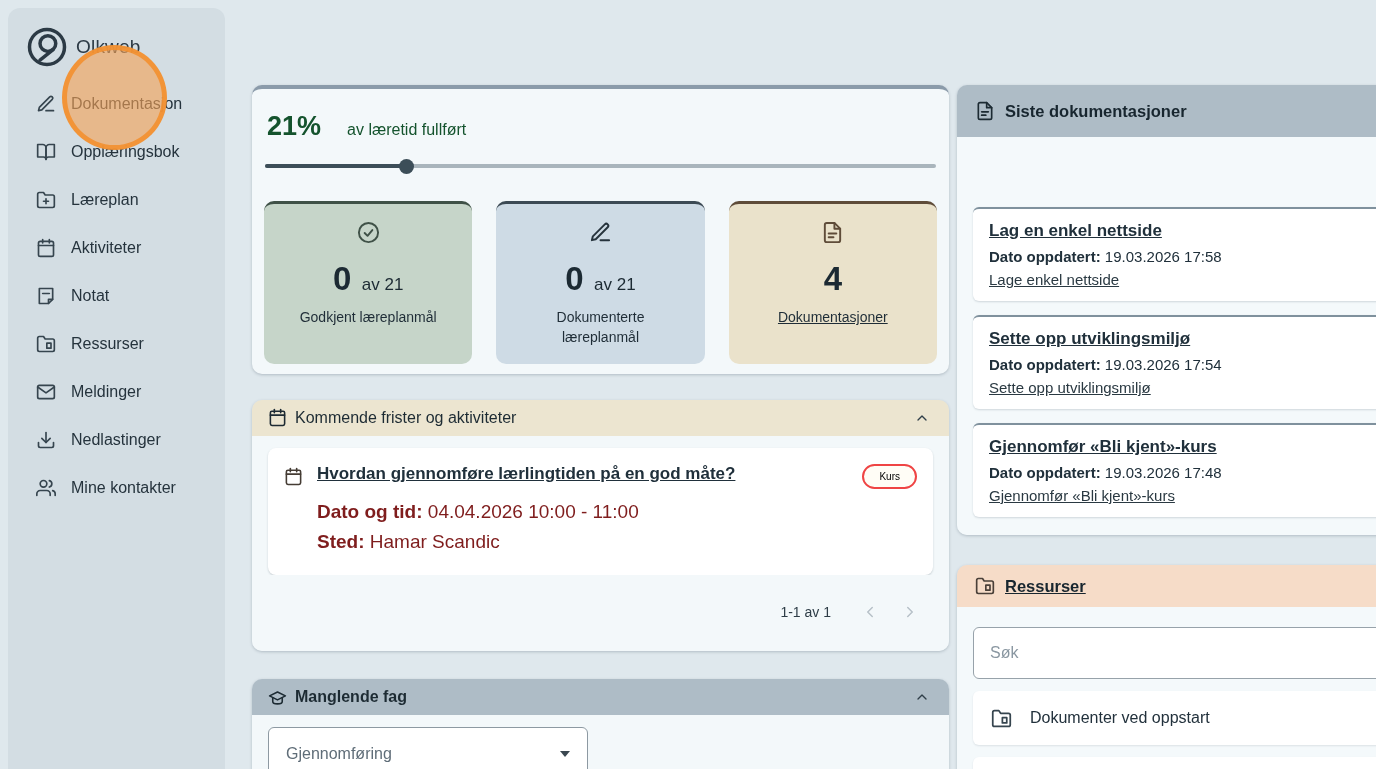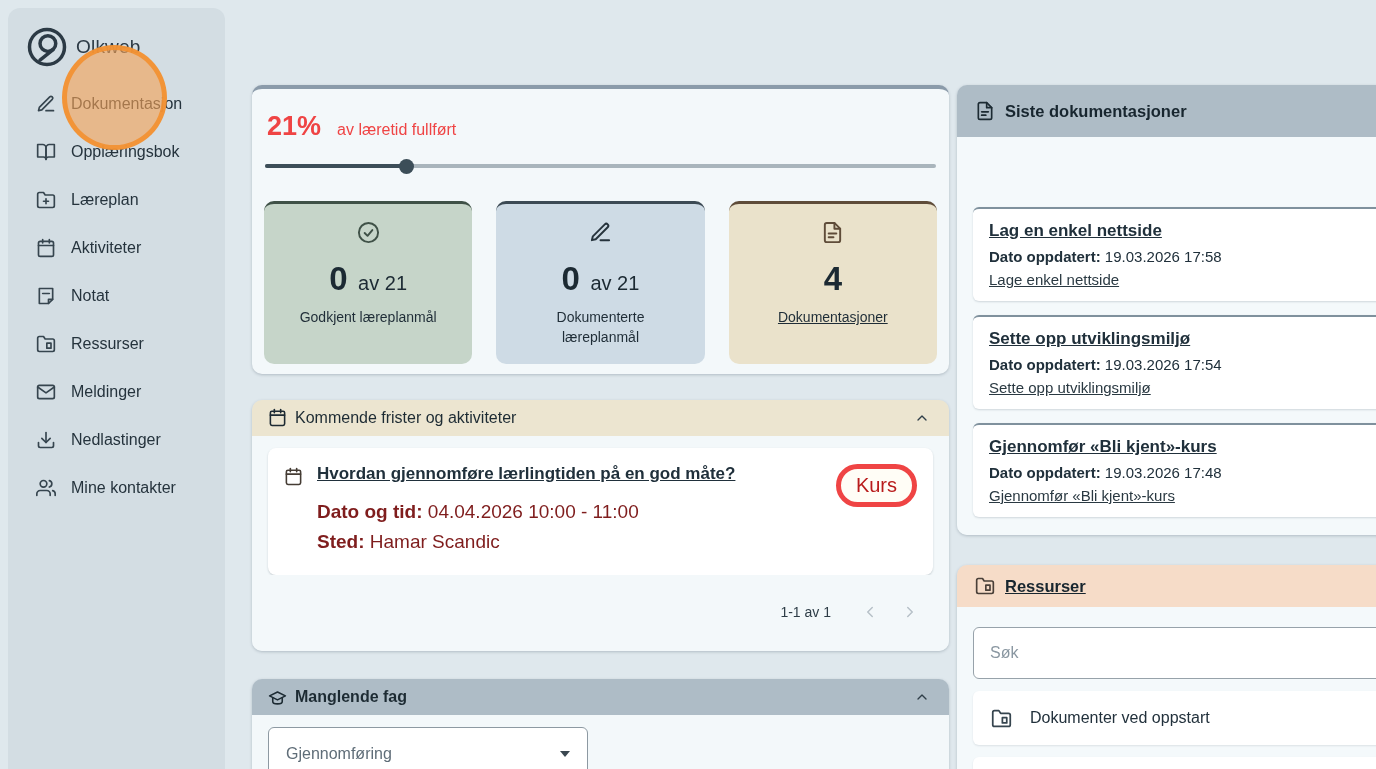--- a/index.html
+++ b/index.html
@@ -34,21 +34,21 @@
 
   
   .main { position:absolute; left:252px; top:85px; width:697px; }
 
   .card-shadow { box-shadow:0 1px 3px rgba(40,60,75,.25); }
 
   .overview-card {
     background:#f3f8fa; border-top:4px solid #8b9baa; border-radius:10px;
     padding:22px 12px 10px;
   }
-  .progress-head { display:flex; align-items:baseline; gap:16px; padding-left:3px; color:#ef4444; }
+  .progress-head { display:flex; align-items:baseline; gap:26px; padding-left:3px; color:#14532d; }
   .progress-pct { font-size:27px; font-weight:700; }
   .progress-cap { font-size:16px; }
   .slider { position:relative; margin:22px 1px 0; height:4px; background:#a9b5bc; border-radius:2px; }
   .slider-fill { position:absolute; left:0; top:0; height:4px; width:21%; background:#3c4e58; border-radius:2px; }
   .slider-thumb {
     position:absolute; top:-5px; left:calc(21% - 7px); width:15px; height:15px;
     background:#3c4e58; border-radius:50%;
   }
   .stats { display:flex; gap:24px; margin-top:33px; }
   .stat {
@@ -57,21 +57,21 @@
   }
   .stat-green { background:#c6d5c9; border-color:#3f5147; }
   .stat-blue  { background:#cedbe5; border-color:#3c4a54; }
   .stat-tan   { background:#eae2cb; border-color:#5f4c39; }
   .stat .s-icon { width:23px; height:23px; margin:0 auto; }
   .stat-green .s-icon { color:#3f5147; }
   .stat-blue  .s-icon { color:#26333c; }
   .stat-tan   .s-icon { color:#5f4c39; }
   .stat-valrow { margin-top:12px; color:#1c2a33; }
   .stat-value { font-size:33px; font-weight:600; }
-  .stat-suffix { font-size:20px; margin-left:6px; }
+  .stat-suffix { font-size:17px; margin-left:6px; }
   .stat-label { margin-top:9px; font-size:14px; color:#1f2d37; line-height:1.45; }
   .stat-label.link { text-decoration:underline; cursor:pointer; display:inline-block; }
 
   .section-card { margin-top:26px; border-radius:10px; overflow:hidden; }
   .section-head {
     display:flex; align-items:center; gap:8px; height:36px; padding:0 16px;
     font-size:16px; font-weight:500; color:#1d2b33;
   }
   .head-beige { background:#ece5d0; }
   .head-gray  { background:#aebcc6;font-weight:bold; }
@@ -83,22 +83,22 @@
   .event-card {
     background:#fff; border-radius:8px; box-shadow:0 1px 2px rgba(40,60,75,.22);
     padding:16px 16px 18px; display:flex; gap:14px; align-items:flex-start;
   }
   .event-card .e-cal { width:19px; height:19px; color:#453c34; margin-top:3px; flex:none; }
   .event-main { flex:1; }
   .event-title { font-size:17px; font-weight:700; color:#20303b; text-decoration:underline; cursor:pointer; }
   .event-details { margin-top:13px; font-size:19px; color:#7f1d1d; line-height:1.6; }
   .event-details b { font-weight:700; }
   .badge {
-    border:5px solid #ef4444; background:#fffdf6; border-radius:999px;
-    padding:5px 15px; font-size:20px; color:#b91c1c; flex:none; cursor:default;
+    border:2px solid #ef4444; background:#fffdf6; border-radius:999px;
+    padding:5px 15px; font-size:10px; color:#000000; flex:none; cursor:default;
   }
   .pagination {
     display:flex; justify-content:flex-end; align-items:center; gap:14px;
     padding:24px 10px 26px; font-size:14px; color:#2e3d47; background:#f3f8fa;
   }
   .pg-btn { width:26px; height:26px; color:#b7c1c8; display:flex; align-items:center; justify-content:center; cursor:pointer; }
   .pg-btn svg { width:18px; height:18px; }
   .pg-label { margin-right:12px; }
 
   .select-box {

